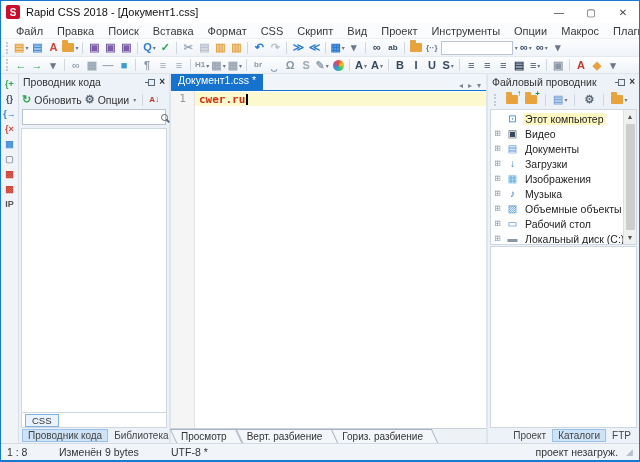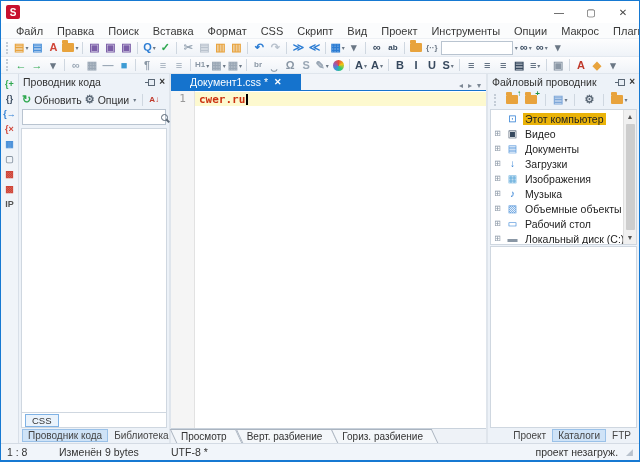--- a/index.html
+++ b/index.html
@@ -53,21 +53,21 @@
   .mag::after{content:"";position:absolute;width:4px;height:1.5px;background:#5a6775;transform:rotate(45deg);right:-3px;bottom:-2px;}
   .pbody{flex:1; background:#fff; border:1px solid #cfd7e0; margin:0 2px; min-height:0; position:relative;}
   .csstabrow{height:15px; flex:none; background:#fff; margin:0 2px; border:1px solid #cfd7e0; border-top:none; display:flex; align-items:flex-end;}
   .csstab{margin-left:3px; border:1px solid #7fb2e5; background:#eaf3fc; font-size:9.5px; padding:0 6px; height:13px; display:flex; align-items:center; color:#333;}
   .pfooter{height:15px; flex:none; display:flex; align-items:center; padding:0 3px; gap:1px; font-size:10px; color:#444;}
   .ftab{padding:0 5px; height:13px; display:flex; align-items:center; white-space:nowrap;}
   .ftab.active{background:#cfe3f7; border:1px solid #9ac1e8;}
   
   .center{flex:1; display:flex; flex-direction:column; min-width:0; background:#fff;}
   .tabstrip{height:17px; background:#f1f4f9; display:flex; align-items:flex-end; flex:none; border-bottom:1px solid #1573cd;}
-  .etabdoc{height:16px; background:#1573cd; color:#fff; display:flex; align-items:center; padding:0 19px; font-size:10.5px; gap:6px; white-space:nowrap;}
+  .etabdoc{height:16px; background:#1573cd; color:#fff; display:flex; align-items:center; padding:0 7px; font-size:10.5px; gap:6px; white-space:nowrap;flex-direction:column;}
   .etabdoc .tclose{font-size:9px; font-weight:bold;}
   .tabarrows{margin-left:auto; display:flex; align-items:center; gap:5px; padding-right:5px; color:#7c8794; font-size:8px;}
   .editor{flex:1; display:flex; min-height:0; font-family:"DejaVu Sans Mono", monospace; font-size:11px;}
   .gutter{width:24px; background:#f5f5f5; border-right:1px solid #e2e2e2; color:#999; text-align:center; flex:none; padding-top:1px;}
   .codearea{flex:1; background:#fff; padding-top:1px; min-width:0;}
   .curline{background:#fdf9cf; height:14px; display:flex; align-items:center; padding-left:4px;}
   .codetext{color:#cc3311; font-weight:bold; white-space:pre;}
   .caret{width:2px;height:11px;background:#000;display:inline-block;margin-left:1px;}
   .ebottom{height:15px; flex:none; background:#eef2f7; border-top:1px solid #c9d2dc; display:flex; align-items:flex-end; padding-left:2px;}
   .etab{position:relative; height:14px; display:flex; align-items:center; padding:0 12px 0 8px; font-size:10px; color:#333; white-space:nowrap;}
@@ -75,41 +75,42 @@
   .etab.active{font-weight:bold;}
   .etab.active::before{background:#fff;}
   .etab span{position:relative; z-index:1;}
   
   .treebox{height:136px; background:#fff; border:1px solid #cfd7e0; margin:0 2px; flex:none; position:relative; overflow:hidden;}
   .tree{padding:1px 14px 0 2px;}
   .trow{height:15px; display:flex; align-items:center; gap:4px; white-space:nowrap; font-size:10.5px; color:#222;}
   .trow .expand{width:9px; font-size:8px; color:#8a97a5; text-align:center; flex:none;}
   .trow .ticon{width:13px; text-align:center; font-size:10px; flex:none;}
   .trow .tlabel{padding:0 2px;}
-  .trow.selected .tlabel{background:#eab308;}
+  .trow.selected .tlabel{background:#fef9c3;}
   .vscroll{position:absolute; top:0; right:0; width:13px; height:100%; background:#f0f0f0; border-left:1px solid #e0e0e0;
            display:flex; flex-direction:column; align-items:center; font-size:7px; color:#555;}
   .sarrow{height:13px; display:flex; align-items:center; justify-content:center; width:100%;}
   .sthumb{width:9px; flex:1; margin:1px 0; background:#cdcdcd; border-radius:1px;}
   .emptybox{flex:1; background:#fff; border:1px solid #cfd7e0; margin:1px 2px 0 2px; min-height:0;}
   .rfooter{justify-content:flex-end;}
   
   .statusbar{height:17px; background:#f1f5fa; border-top:1px solid #d4dbe4; display:flex; align-items:center; padding:0 6px; flex:none; font-size:10.5px; color:#333;}
   .stitem{white-space:nowrap;}
   .sb-pos{width:52px;} .sb-mod{width:46px;} .sb-size{width:66px;} .sb-enc{width:70px;}
   .sb-proj{margin-left:auto; padding-right:8px;}
   .sgrip{color:#b9c2cd; font-size:9px;}
 </style>
 </head>
 <body>
 
 <div class="window">
 
   <div class="titlebar">
     <div class="appicon">S</div>
+    <div class="apptitle">Rapid CSS 2018 - [Документ1.css]</div>
     <div class="wincontrols">
       <div class="wbtn">—</div>
       <div class="wbtn">▢</div>
       <div class="wbtn">✕</div>
     </div>
   </div>
 
   <div class="menubar" id="menubar">
       <span class="menuitem">Файл</span>
       <span class="menuitem">Правка</span>

